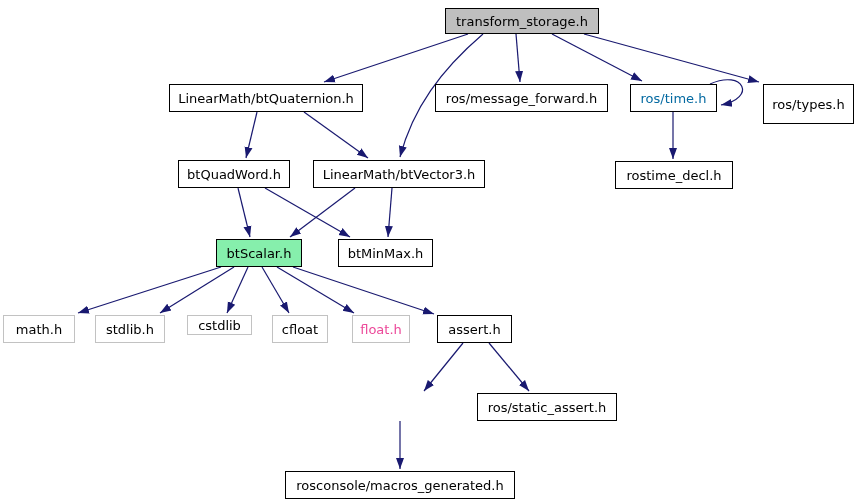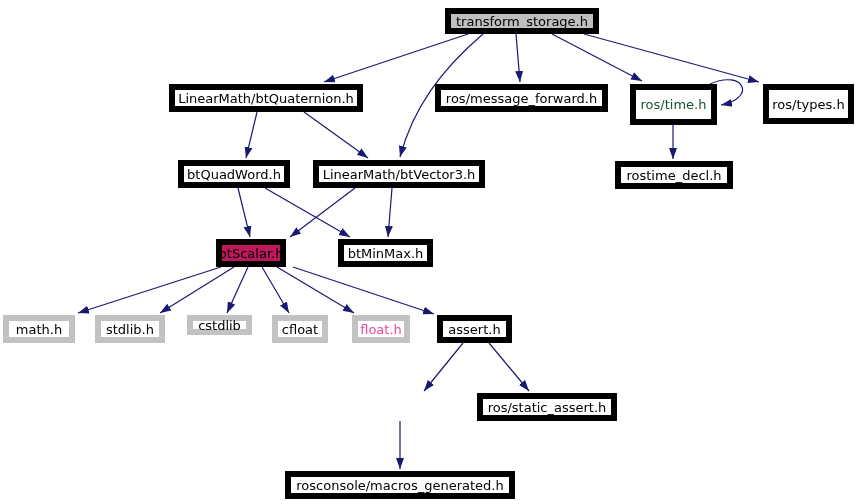--- a/index.html
+++ b/index.html
@@ -21,21 +21,21 @@
   }
   .nodes-layer {
     position: absolute;
     left: 0; top: 0;
     width: 860px; height: 504px;
   }
   .node {
     position: absolute;
     box-sizing: border-box;
     background: #ffffff;
-    border: 6px solid #b91c1c;
+    border: 1px solid #b91c1c;
     color: #000000;
     font-size: 13px;
     line-height: 1;
     display: flex;
     align-items: center;
     justify-content: center;
     white-space: nowrap;
     cursor: default;
   }
   .node.root { background: #bfbfbf; border-color: #000000; }
@@ -74,26 +74,26 @@
         <path d="M489,343 L529,391" fill="none" stroke="#191970" stroke-width="1.2" marker-end="url(#arrow)"></path>
         <path d="M400,421 L400,469" fill="none" stroke="#191970" stroke-width="1.2" marker-end="url(#arrow)"></path>
         <path d="M673,112 L673,159" fill="none" stroke="#191970" stroke-width="1.2" marker-end="url(#arrow)"></path>
         <path d="M710,84 C744,69 757,98 721,105" fill="none" stroke="#191970" stroke-width="1.2" marker-end="url(#arrow)"></path>
       </g>
   </svg>
   <div class="nodes-layer" id="nodes-layer">
       <div class="node root" style="left: 445px; top: 8px; width: 154px; height: 26px; color: rgb(0, 0, 0); background: rgb(191, 191, 191); border-color: rgb(0, 0, 0);">transform_storage.h</div>
       <div class="node normal" style="left: 169px; top: 84px; width: 194px; height: 28px; color: rgb(0, 0, 0); background: rgb(255, 255, 255); border-color: rgb(0, 0, 0);">LinearMath/btQuaternion.h</div>
       <div class="node normal" style="left: 435px; top: 84px; width: 173px; height: 28px; color: rgb(0, 0, 0); background: rgb(255, 255, 255); border-color: rgb(0, 0, 0);">ros/message_forward.h</div>
-      <div class="node normal" style="left: 630px; top: 84px; width: 87px; height: 41px; color: #14532d; background: rgb(255, 255, 255); border-color: rgb(0, 0, 0);">ros/time.h</div>
+      <div class="node normal" style="left: 630px; top: 84px; width: 87px; height: 28px; color: #0369a1; background: rgb(255, 255, 255); border-color: rgb(0, 0, 0);">ros/time.h</div>
       <div class="node normal" style="left: 763px; top: 84px; width: 91px; height: 40px; color: rgb(0, 0, 0); background: rgb(255, 255, 255); border-color: rgb(0, 0, 0);">ros/types.h</div>
       <div class="node normal" style="left: 178px; top: 160px; width: 112px; height: 28px; color: rgb(0, 0, 0); background: rgb(255, 255, 255); border-color: rgb(0, 0, 0);">btQuadWord.h</div>
       <div class="node normal" style="left: 313px; top: 160px; width: 172px; height: 28px; color: rgb(0, 0, 0); background: rgb(255, 255, 255); border-color: rgb(0, 0, 0);">LinearMath/btVector3.h</div>
       <div class="node normal" style="left: 615px; top: 161px; width: 118px; height: 28px; color: rgb(0, 0, 0); background: rgb(255, 255, 255); border-color: rgb(0, 0, 0);">rostime_decl.h</div>
-      <div class="node normal" style="left: 216px; top: 239px; width: 70px; height: 28px; color: rgb(0, 0, 0); background: #be185d; border-color: rgb(0, 0, 0);">btScalar.h</div>
+      <div class="node normal" style="left: 216px; top: 239px; width: 86px; height: 28px; color: rgb(0, 0, 0); background: #86efac; border-color: rgb(0, 0, 0);">btScalar.h</div>
       <div class="node normal" style="left: 338px; top: 239px; width: 95px; height: 28px; color: rgb(0, 0, 0); background: rgb(255, 255, 255); border-color: rgb(0, 0, 0);">btMinMax.h</div>
       <div class="node leaf" style="left: 3px; top: 315px; width: 72px; height: 28px; color: rgb(0, 0, 0); background: rgb(255, 255, 255); border-color: rgb(194, 194, 194);">math.h</div>
       <div class="node leaf" style="left: 95px; top: 315px; width: 70px; height: 28px; color: rgb(0, 0, 0); background: rgb(255, 255, 255); border-color: rgb(194, 194, 194);">stdlib.h</div>
       <div class="node leaf" style="left: 187px; top: 315px; width: 65px; height: 20px; color: rgb(0, 0, 0); background: rgb(255, 255, 255); border-color: rgb(194, 194, 194);">cstdlib</div>
       <div class="node leaf" style="left: 272px; top: 315px; width: 56px; height: 28px; color: rgb(0, 0, 0); background: rgb(255, 255, 255); border-color: rgb(194, 194, 194);">cfloat</div>
       <div class="node leaf" style="left: 352px; top: 315px; width: 58px; height: 28px; color: #ec4899; background: rgb(255, 255, 255); border-color: rgb(194, 194, 194);">float.h</div>
       <div class="node normal" style="left: 437px; top: 315px; width: 75px; height: 28px; color: rgb(0, 0, 0); background: rgb(255, 255, 255); border-color: rgb(0, 0, 0);">assert.h</div>
       <div class="node normal" style="left: 477px; top: 393px; width: 140px; height: 28px; color: rgb(0, 0, 0); background: rgb(255, 255, 255); border-color: rgb(0, 0, 0);">ros/static_assert.h</div>
       <div class="node normal" style="left: 285px; top: 471px; width: 230px; height: 28px; color: rgb(0, 0, 0); background: rgb(255, 255, 255); border-color: rgb(0, 0, 0);">rosconsole/macros_generated.h</div>
     </div>

